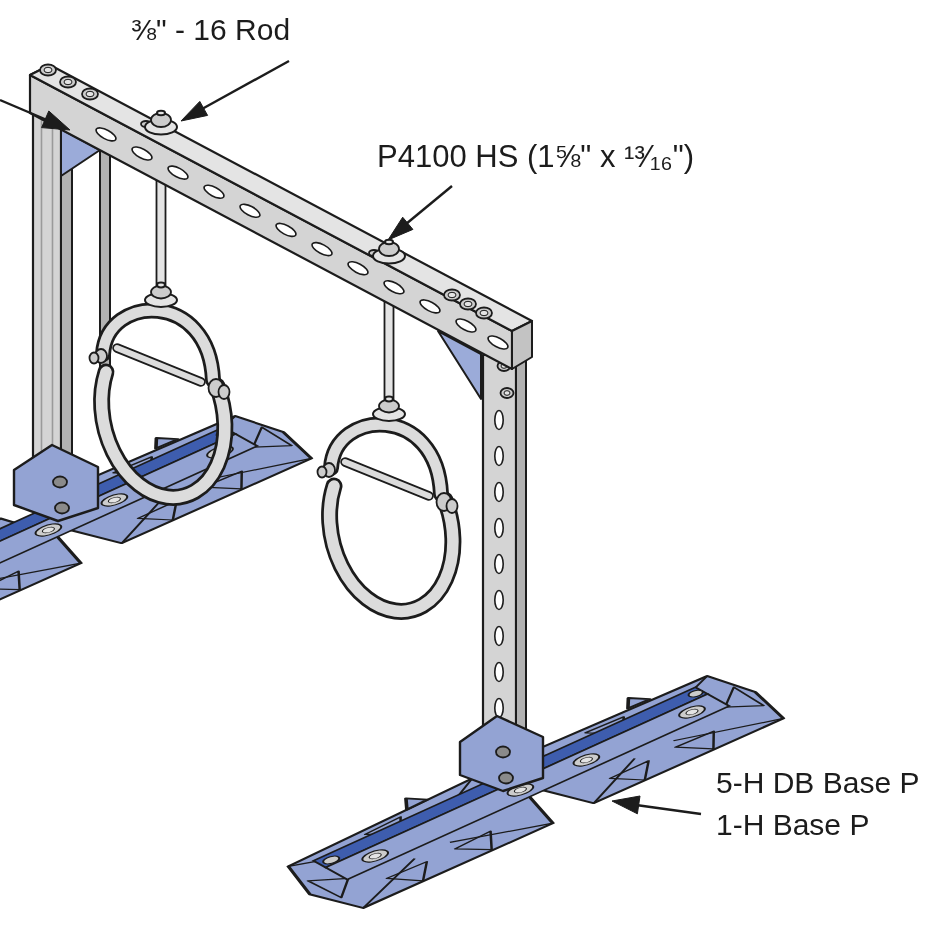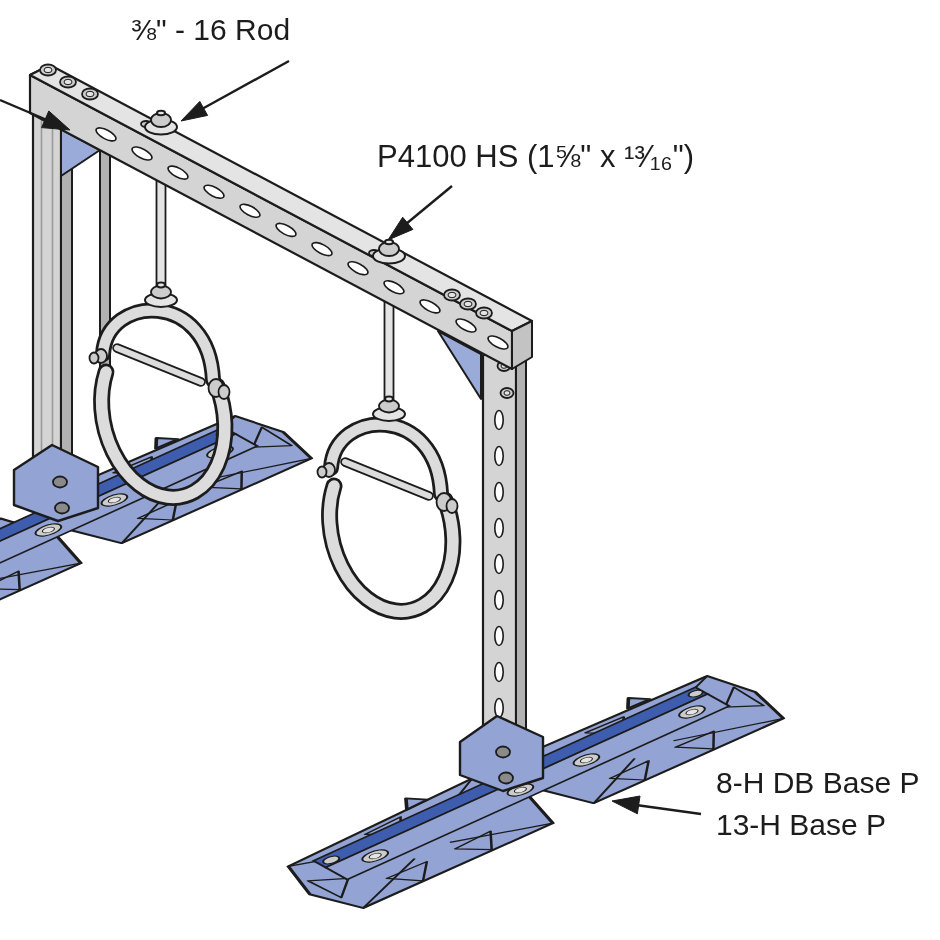--- a/index.html
+++ b/index.html
@@ -220,17 +220,17 @@
   </g>
   <g>
     <path class="arrow-line" d="M 701,814 L 636,805"></path>
     <polygon class="arrow-head" points="612,801 640,796 637.4,813.8"></polygon>
   </g>
 </svg>
 
 <div class="lbl lbl-rod">⅜" - 16 Rod</div>
 <div class="lbl lbl-channel">P4100 HS (1⅝" x ¹³⁄₁₆")</div>
 <div class="lbl lbl-base">
-  <div>8-H DB Base P</div>
-  <div>13-H Base P</div>
+  <div>5-H DB Base P</div>
+  <div>1-H Base P</div>
 </div>
 
 </div>
 
 </body></html>

